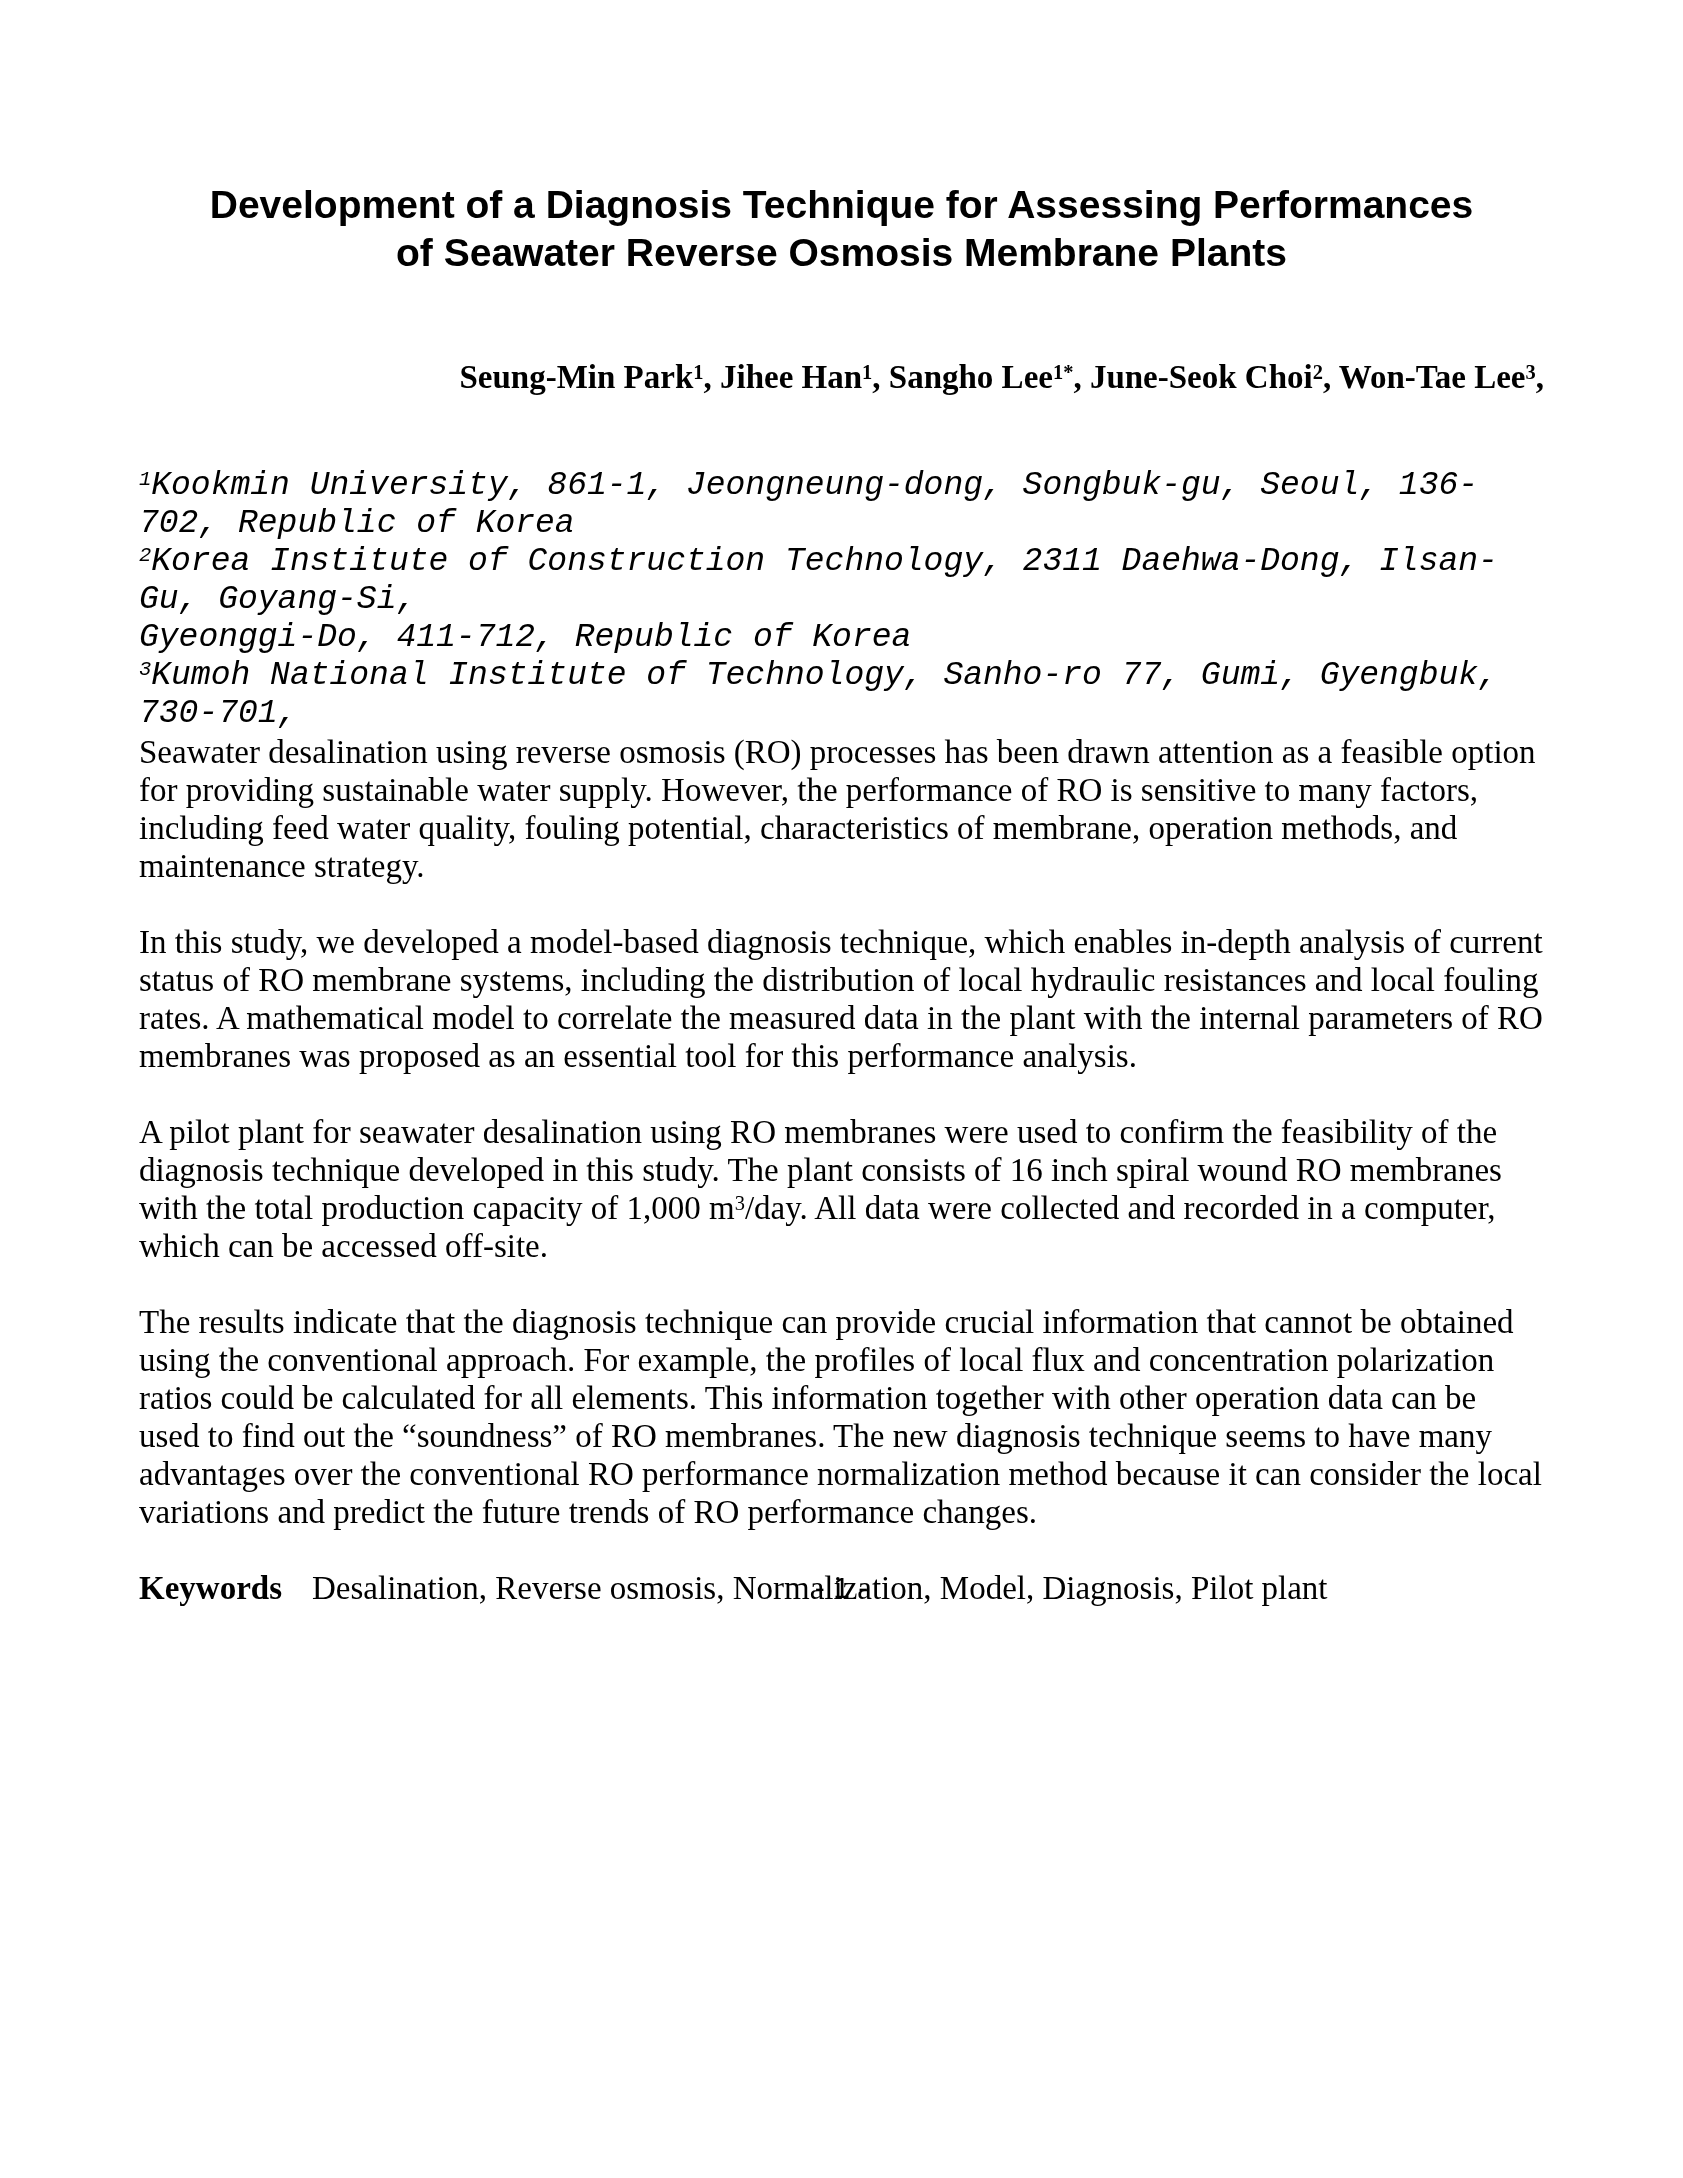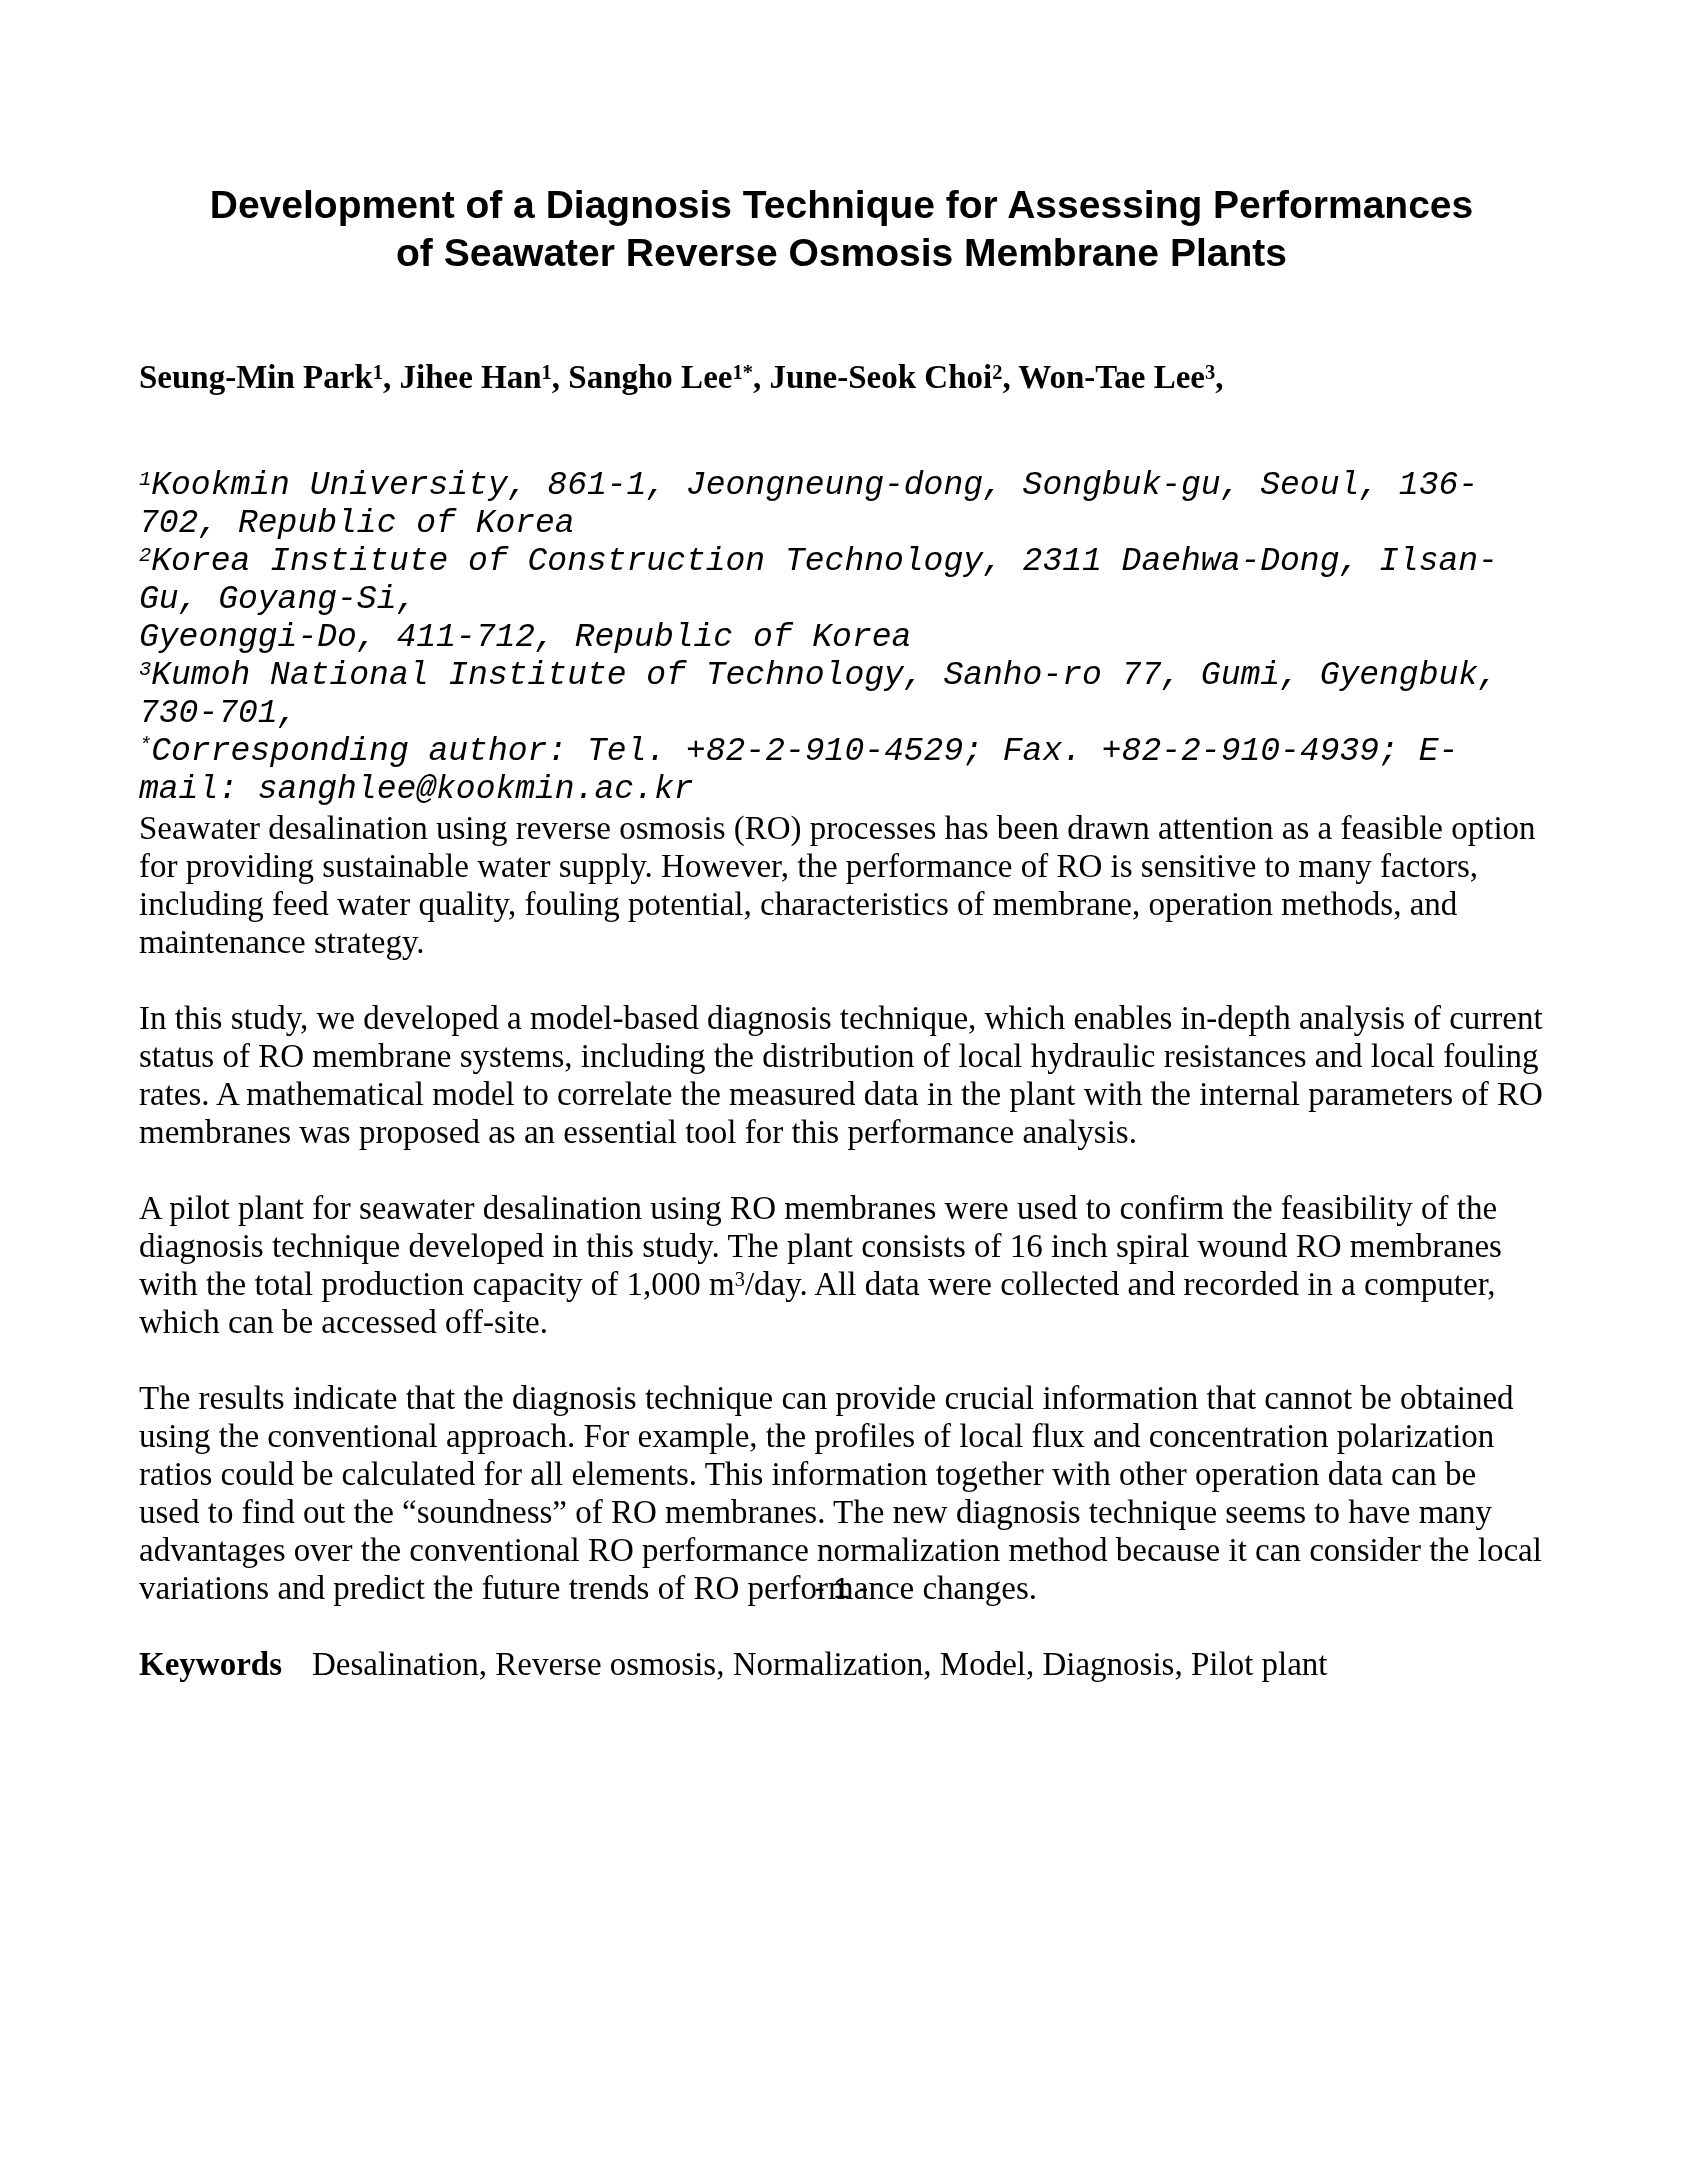--- a/index.html
+++ b/index.html
@@ -18,21 +18,21 @@
   }
   .title {
     text-align: center;
     font-family: "Liberation Sans", sans-serif;
     font-weight: bold;
     font-size: 39px;
     line-height: 48px;
   }
   .authors {
     margin-top: 81px;
-    text-align: left;
+    text-align: right;
     font-weight: bold;
     white-space: nowrap;
   }
   .affiliations {
     margin-top: 71px;
     text-align: left;
     font-style: italic;
     font-family: Liberation Mono, monospace;
   }
   .affil-line { line-height: 38px; }
@@ -71,21 +71,20 @@
     <div>of Seawater Reverse Osmosis Membrane Plants</div>
   </div>
 
   <div class="authors"><span><span>Seung-Min Park</span><span class="sup">1</span><span>, </span></span><span><span>Jihee Han</span><span class="sup">1</span><span>, </span></span><span><span>Sangho Lee</span><span class="sup">1*</span><span>, </span></span><span><span>June-Seok Choi</span><span class="sup">2</span><span>, </span></span><span><span>Won-Tae Lee</span><span class="sup">3</span><span>,</span></span></div>
 
   <div class="affiliations">
     <div class="affil-line"><span class="sup">1</span><span>Kookmin University, 861-1, Jeongneung-dong, Songbuk-gu, Seoul, 136-702, Republic of Korea</span></div>
     <div class="affil-line"><span class="sup">2</span><span>Korea Institute of Construction Technology, 2311 Daehwa-Dong, Ilsan-Gu, Goyang-Si,</span></div>
     <div class="affil-line"><span class="sup"></span><span>Gyeonggi-Do, 411-712, Republic of Korea</span></div>
     <div class="affil-line"><span class="sup">3</span><span>Kumoh National Institute of Technology, Sanho-ro 77, Gumi, Gyengbuk, 730-701,</span></div>
-    <div class="affil-line"><span class="sup">*</span><span>Corresponding author: Tel. +82-2-910-4529; Fax. +82-2-910-4939; E-mail: sanghlee@kookmin.ac.kr</span></div>
   </div>
 
 
   <p class="para first">Seawater desalination using reverse osmosis (RO) processes has been drawn attention as a feasible option for providing sustainable water supply. However, the performance of RO is sensitive to many factors, including feed water quality, fouling potential, characteristics of membrane, operation methods, and maintenance strategy.</p>
 
   <p class="para">In this study, we developed a model-based diagnosis technique, which enables in-depth analysis of current status of RO membrane systems, including the distribution of local hydraulic resistances and local fouling rates. A mathematical model to correlate the measured data in the plant with the internal parameters of RO membranes was proposed as an essential tool for this performance analysis.</p>
 
   <p class="para"><span>A pilot plant for seawater desalination using RO membranes were used to confirm the feasibility of the diagnosis technique developed in this study. The plant consists of 16 inch spiral wound RO membranes with the total production capacity of 1,000 m</span><span class="sup">3</span><span>/day. All data were collected and recorded in a computer, which can be accessed off-site.</span></p>
 
   <p class="para">The results indicate that the diagnosis technique can provide crucial information that cannot be obtained using the conventional approach. For example, the profiles of local flux and concentration polarization ratios could be calculated for all elements. This information together with other operation data can be used to find out the “soundness” of RO membranes. The new diagnosis technique seems to have many advantages over the conventional RO performance normalization method because it can consider the local variations and predict the future trends of RO performance changes.</p>

